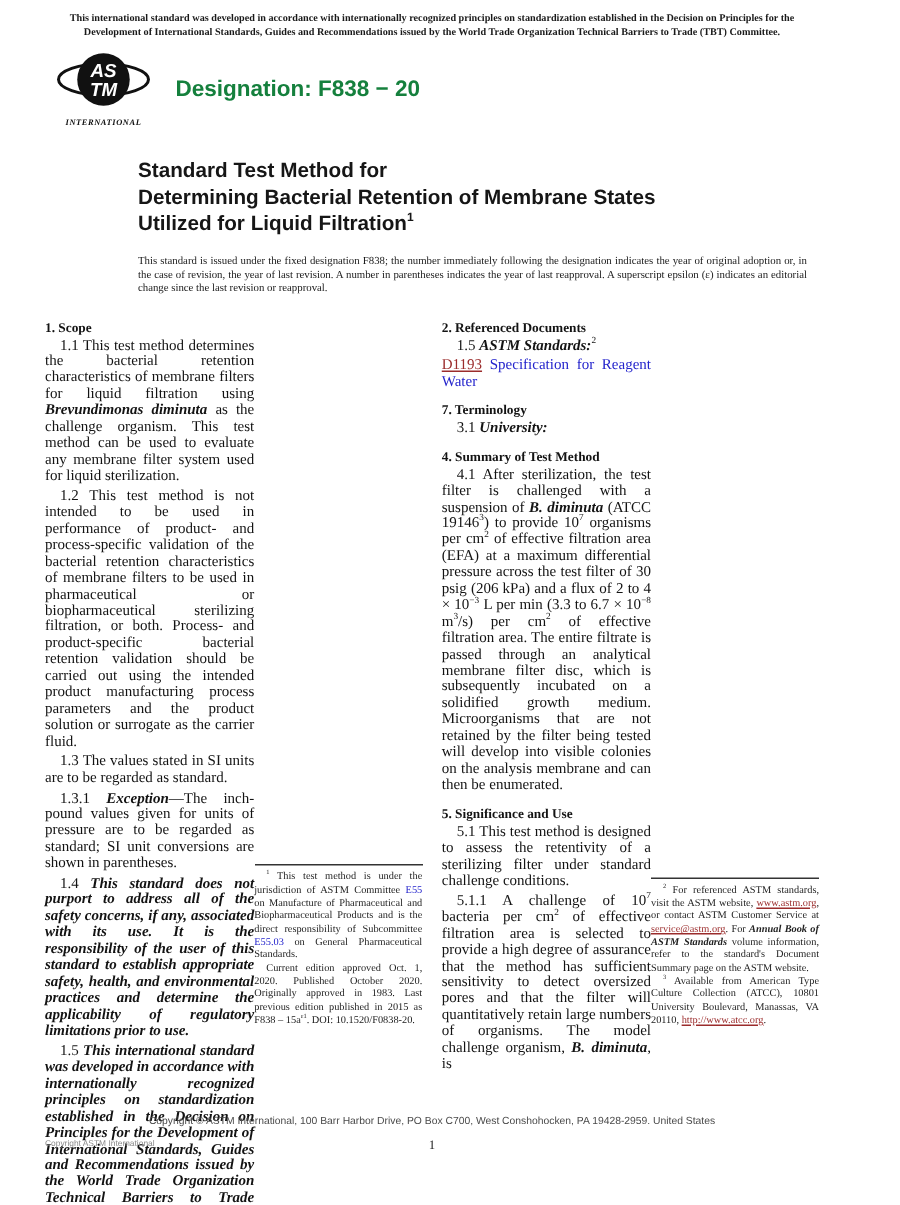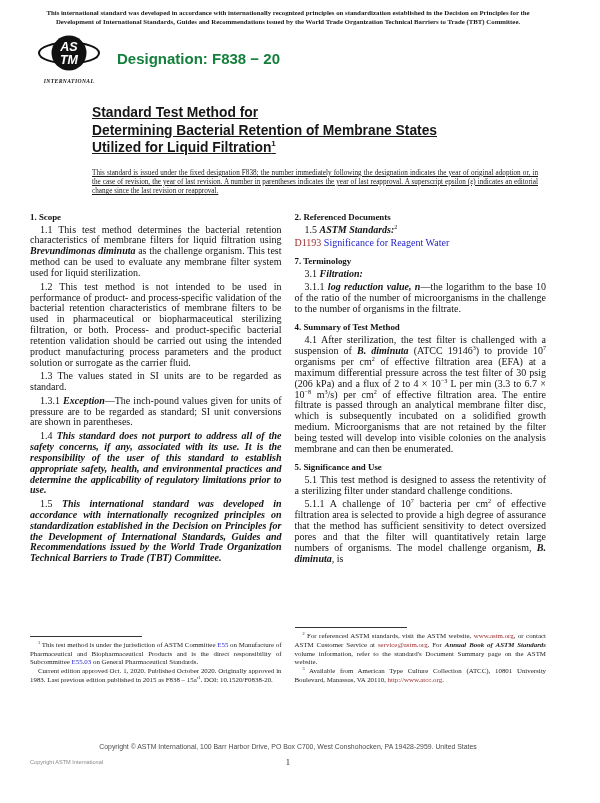--- a/index.html
+++ b/index.html
@@ -5,33 +5,33 @@
   html,body{margin:0;padding:0;background:#fff;}
   .page{width:576px;height:803px;background:#fff;font-family:"Liberation Serif",serif;color:#131313;overflow:hidden;position:relative;}
 
   .tbt-note{padding-top:9px;margin:0 36px;font-size:6.8px;line-height:8.6px;font-weight:bold;text-align:center;color:#1a1a1a;}
 
   .masthead{display:flex;align-items:center;margin:7px 0 0 33px;}
   .logo{width:72px;text-align:center;}
   .logo-sub{font-size:5.6px;font-weight:bold;font-style:italic;letter-spacing:.4px;color:#111;margin-top:-3px;}
   .designation{font-family:"Liberation Sans",sans-serif;font-weight:bold;font-size:15px;margin-left:12px;color:#15803d;}
 
-  .title-block{margin:20px 36px 0 92px;font-family:"Liberation Sans",sans-serif;font-weight:bold;font-size:13.8px;line-height:17.5px;color:#161616;text-decoration:underline;}
+  .title-block{margin:20px 36px 0 92px;font-family:"Liberation Sans",sans-serif;font-weight:bold;font-size:13.8px;line-height:17.5px;color:#161616;}
   .title-block sup{font-size:8px;}
 
-  .issue-note{margin:12px 38px 0 92px;font-size:7.2px;line-height:9.3px;text-align:justify;color:#1a1a1a;text-decoration:underline;}
+  .issue-note{margin:12px 38px 0 92px;font-size:7.2px;line-height:9.3px;text-align:justify;color:#1a1a1a;}
 
   .columns{display:flex;gap:13px;margin:14px 30px 0 30px;height:474px;}
-  .column{flex:1;display:flex;flex-direction:column;min-width:0;}
+  .column{flex:1;display:flex;flex-direction:row;min-width:0;}
   .sec-head{font-weight:bold;font-size:8.9px;margin:7px 0 3px 0;}
   .sec-head:first-child{margin-top:1px;}
   .para{margin:0 0 2.5px 0;font-size:10px;line-height:10.9px;text-align:justify;text-indent:10px;}
   .para.ref{text-indent:0;margin-top:0;}
   .i{font-style:italic;font-weight:bold;}
-  .red{color:#9b2c2c;}
+  .red{color:#9b2c2c;text-decoration:underline;}
   .blue{color:#2424cc;}
   sup{font-size:.62em;line-height:0;}
 
   .footnotes{margin-top:auto;}
   .fn-rule{width:112px;border-top:1px solid #333;margin-bottom:4px;}
   .fn{margin:0;font-size:6.9px;line-height:8.7px;text-align:justify;text-indent:8px;color:#222;}
 
   .copyright-line{margin-top:58px;text-align:center;font-family:"Liberation Sans",sans-serif;font-size:6.9px;color:#4a4a4a;}
   .footer-row2{position:relative;margin-top:7px;height:14px;}
   .watermark{position:absolute;left:30px;top:2px;font-family:"Liberation Sans",sans-serif;font-size:5.6px;color:#8a8a8a;}
@@ -79,24 +79,23 @@
         <div class="footnotes">
           <div class="fn-rule"></div>
           <p class="fn"><sup>1</sup><span> This test method is under the jurisdiction of ASTM Committee </span><span class="blue">E55</span><span> on Manufacture of Pharmaceutical and Biopharmaceutical Products and is the direct responsibility of Subcommittee </span><span class="blue">E55.03</span><span> on General Pharmaceutical Standards.</span></p>
           <p class="fn"><span>Current edition approved Oct. 1, 2020. Published October 2020. Originally approved in 1983. Last previous edition published in 2015 as F838 – 15a</span><sup>ε1</sup><span>. DOI: 10.1520/F0838-20.</span></p>
         </div>
       </div>
     <div class="column" id="col-right">
         <div class="col-body">
           <div class="sec-head">2. Referenced Documents</div>
           <p class="para"><span>1.5 </span><span class="i">ASTM Standards:</span><sup>2</sup></p>
-          <p class="para ref"><span class="red">D1193</span><span class="blue"> Significance for Reagent Water</span></p>
+          <p class="para ref"><span class="red">D1193</span><span class="blue"> Specification for Reagent Water</span></p>
           <div class="sec-head">7. Terminology</div>
-          <p class="para"><span>3.1 </span><span class="i">Filtration:</span></p>
-          <p class="para"><span>3.1.1 </span><span class="i">log reduction value, n</span><span>—the logarithm to the base 10 of the ratio of the number of microorganisms in the challenge to the number of organisms in the filtrate.</span></p>
+          <p class="para"><span>3.1 </span><span class="i">University:</span></p>
           <div class="sec-head">4. Summary of Test Method</div>
           <p class="para"><span>4.1 After sterilization, the test filter is challenged with a suspension of </span><span class="i">B. diminuta</span><span> (ATCC 19146</span><sup>3</sup><span>) to provide 10</span><sup>7</sup><span> organisms per cm</span><sup>2</sup><span> of effective filtration area (EFA) at a maximum differential pressure across the test filter of 30 psig (206 kPa) and a flux of 2 to 4 × 10</span><sup>−3</sup><span> L per min (3.3 to 6.7 × 10</span><sup>−8</sup><span> m</span><sup>3</sup><span>/s) per cm</span><sup>2</sup><span> of effective filtration area. The entire filtrate is passed through an analytical membrane filter disc, which is subsequently incubated on a solidified growth medium. Microorganisms that are not retained by the filter being tested will develop into visible colonies on the analysis membrane and can then be enumerated.</span></p>
           <div class="sec-head">5. Significance and Use</div>
           <p class="para"><span>5.1 This test method is designed to assess the retentivity of a sterilizing filter under standard challenge conditions.</span></p>
           <p class="para"><span>5.1.1 A challenge of 10</span><sup>7</sup><span> bacteria per cm</span><sup>2</sup><span> of effective filtration area is selected to provide a high degree of assurance that the method has sufficient sensitivity to detect oversized pores and that the filter will quantitatively retain large numbers of organisms. The model challenge organism, </span><span class="i">B. diminuta</span><span>, is</span></p>
         </div>
         <div class="footnotes">
           <div class="fn-rule"></div>
           <p class="fn"><sup>2</sup><span> For referenced ASTM standards, visit the ASTM website, </span><span class="red">www.astm.org</span><span>, or contact ASTM Customer Service at </span><span class="red">service@astm.org</span><span>. For </span><span class="i">Annual Book of ASTM Standards</span><span> volume information, refer to the standard's Document Summary page on the ASTM website.</span></p>
           <p class="fn"><sup>3</sup><span> Available from American Type Culture Collection (ATCC), 10801 University Boulevard, Manassas, VA 20110, </span><span class="red">http://www.atcc.org</span><span>.</span></p>

